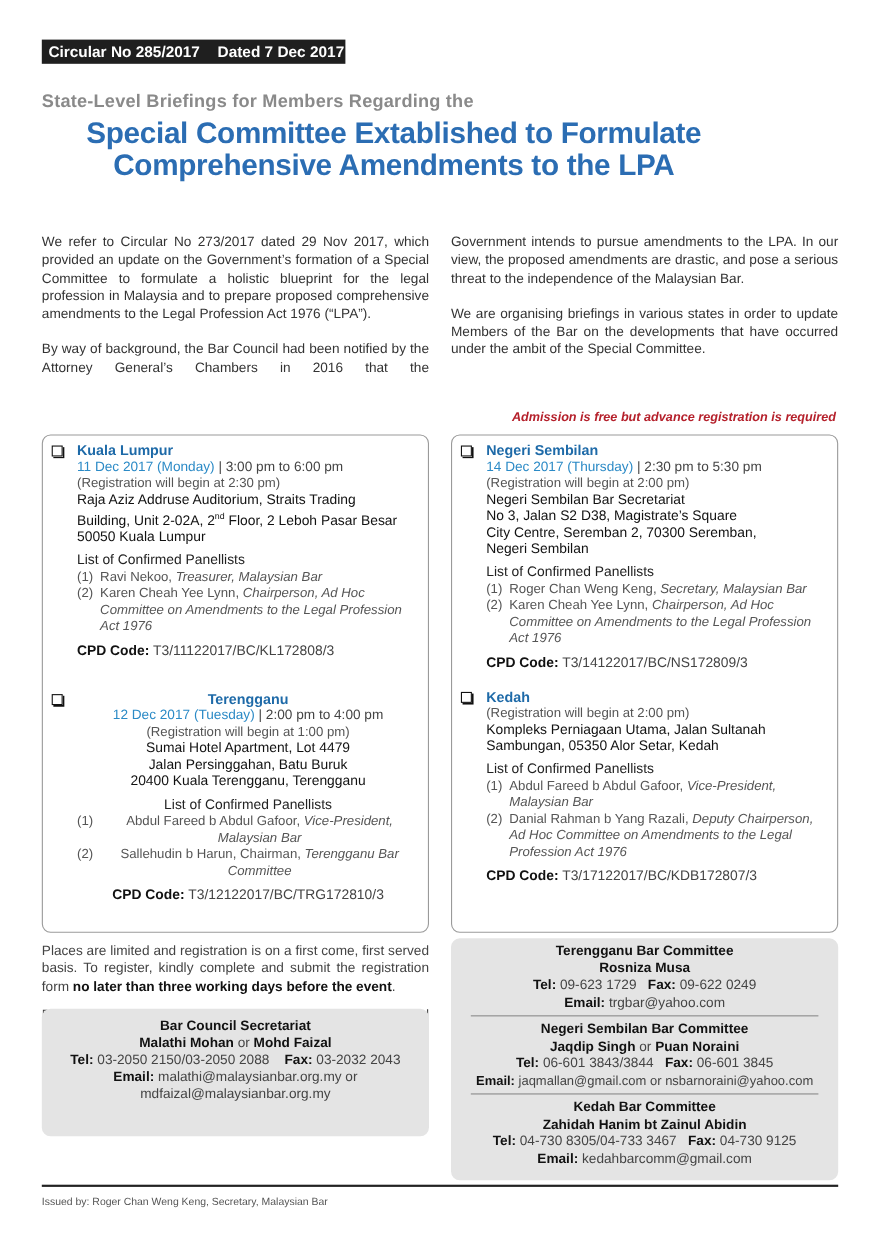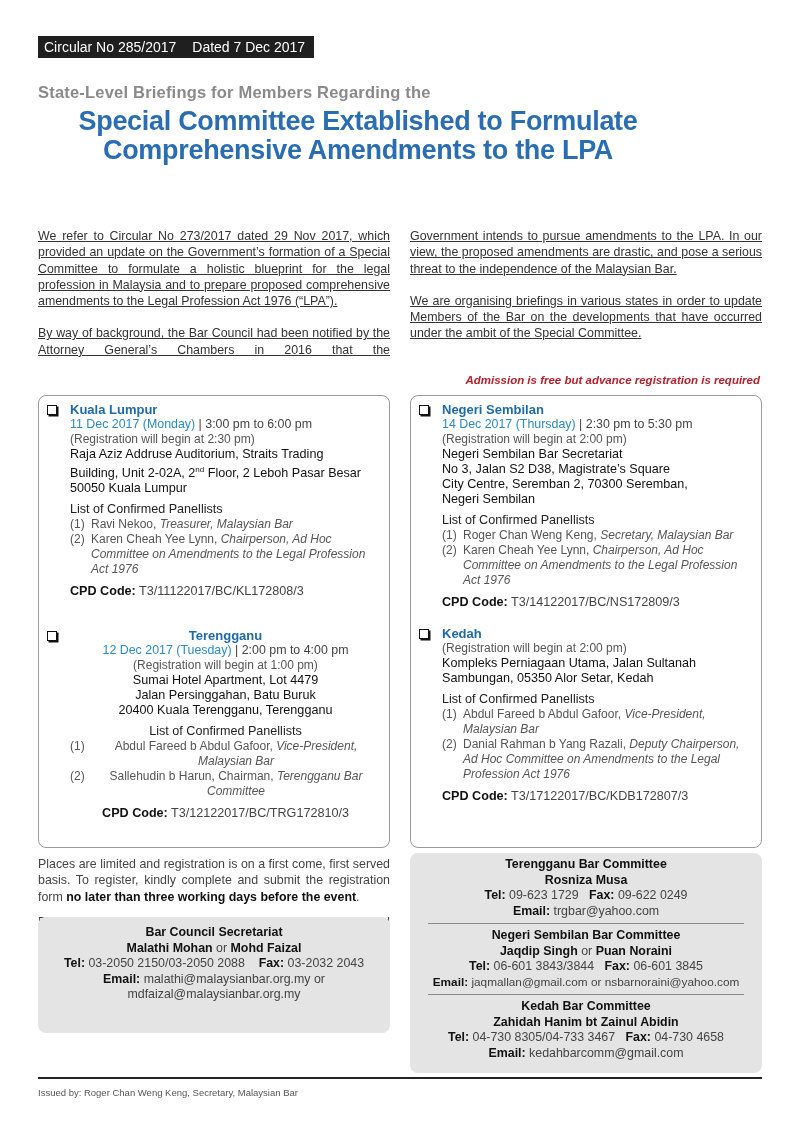--- a/index.html
+++ b/index.html
@@ -1,27 +1,27 @@
 <!DOCTYPE html>
 <html><head>
 <meta charset="utf-8">
 <style>
   html, body { margin: 0; padding: 0; background: #ffffff; }
   body { width: 800px; height: 1131px; position: relative; overflow: hidden;
          font-family: "Liberation Sans", "DejaVu Sans", sans-serif; color: #222; }
   .abs { position: absolute; }
   .circ-bar { left: 38px; top: 36px; width: 276px; height: 22px; background: #1f1f1f; color: #fff;
-              font-size: 14px; line-height: 22px; padding-left: 6px; box-sizing: border-box; white-space: pre; }
+              font-size: 14px; line-height: 22px; padding-left: 6px; box-sizing: border-box; white-space: pre; font-weight: bold; }
   .circ-bar span { margin-right: 16px; }
   .kicker { left: 38px; top: 83px; font-size: 16.5px; color: #8a8a8a; font-weight: bold; letter-spacing: 0.2px; }
   .title { left: 38px; top: 107px; width: 640px; font-size: 27px; line-height: 29px; font-weight: bold; color: #2b6db3; letter-spacing: -0.3px; text-align: center; }
   .para { font-size: 12.4px; line-height: 16.3px; color: #333; text-align: justify; }
   .col-left { left: 38px; top: 212px; width: 352px; }
   .col-right { left: 410px; top: 212px; width: 352px; }
-  .para p { margin: 16px 0 16px 0; text-decoration: underline; }
+  .para p { margin: 0 0 16px 0; }
   .notice { right: 40px; top: 374px; font-size: 11.5px; font-style: italic; font-weight: bold; color: #b5202b; }
   .box { border: 1.3px solid #9a9a9a; border-radius: 8px; box-sizing: border-box; padding-left: 26px; }
   .box-left { left: 38px; top: 395px; width: 352px; height: 453px; }
   .box-right { left: 410px; top: 395px; width: 352px; height: 453px; }
   .venue { position: absolute; left: 0; width: 100%; padding-left: 31px; padding-right: 8px; box-sizing: border-box; font-size: 12.4px; line-height: 15px; }
   .venue .chk { position: absolute; left: 8px; top: 3px; width: 8px; height: 8px; border: 1.5px solid #111; box-shadow: 1.5px 1.5px 0 #111; }
   .venue .city { color: #1e6aa8; font-weight: bold; font-size: 13px; }
   .venue .date { color: #2b8ac6; }
   .venue .time { color: #444; }
   .venue .reg { color: #555; font-size: 12px; }
@@ -155,19 +155,19 @@
   <div>
     <div><b>Negeri Sembilan Bar Committee</b></div>
     <div><b>Jaqdip Singh</b><span> or </span><b>Puan Noraini</b></div>
     <div><b>Tel:</b><span> 06-601 3843/3844</span>&nbsp;&nbsp;&nbsp;<b>Fax:</b><span> 06-601 3845</span></div>
     <div style="font-size:11.8px; white-space:nowrap;"><b>Email:</b><span> jaqmallan@gmail.com or nsbarnoraini@yahoo.com</span></div>
   </div>
   <div class="sep"></div>
   <div>
     <div><b>Kedah Bar Committee</b></div>
     <div><b>Zahidah Hanim bt Zainul Abidin</b></div>
-    <div><b>Tel:</b><span> 04-730 8305/04-733 3467</span>&nbsp;&nbsp;&nbsp;<b>Fax:</b><span> 04-730 4658</span></div>
+    <div><b>Tel:</b><span> 04-730 8305/04-733 3467</span>&nbsp;&nbsp;&nbsp;<b>Fax:</b><span> 04-730 9125</span></div>
     <div><b>Email:</b><span> kedahbarcomm@gmail.com</span></div>
   </div>
 </div>
 
 <div class="abs rule"></div>
 <div class="abs issued">Issued by:  Roger Chan Weng Keng, Secretary, Malaysian Bar</div>
 
 </body></html>

